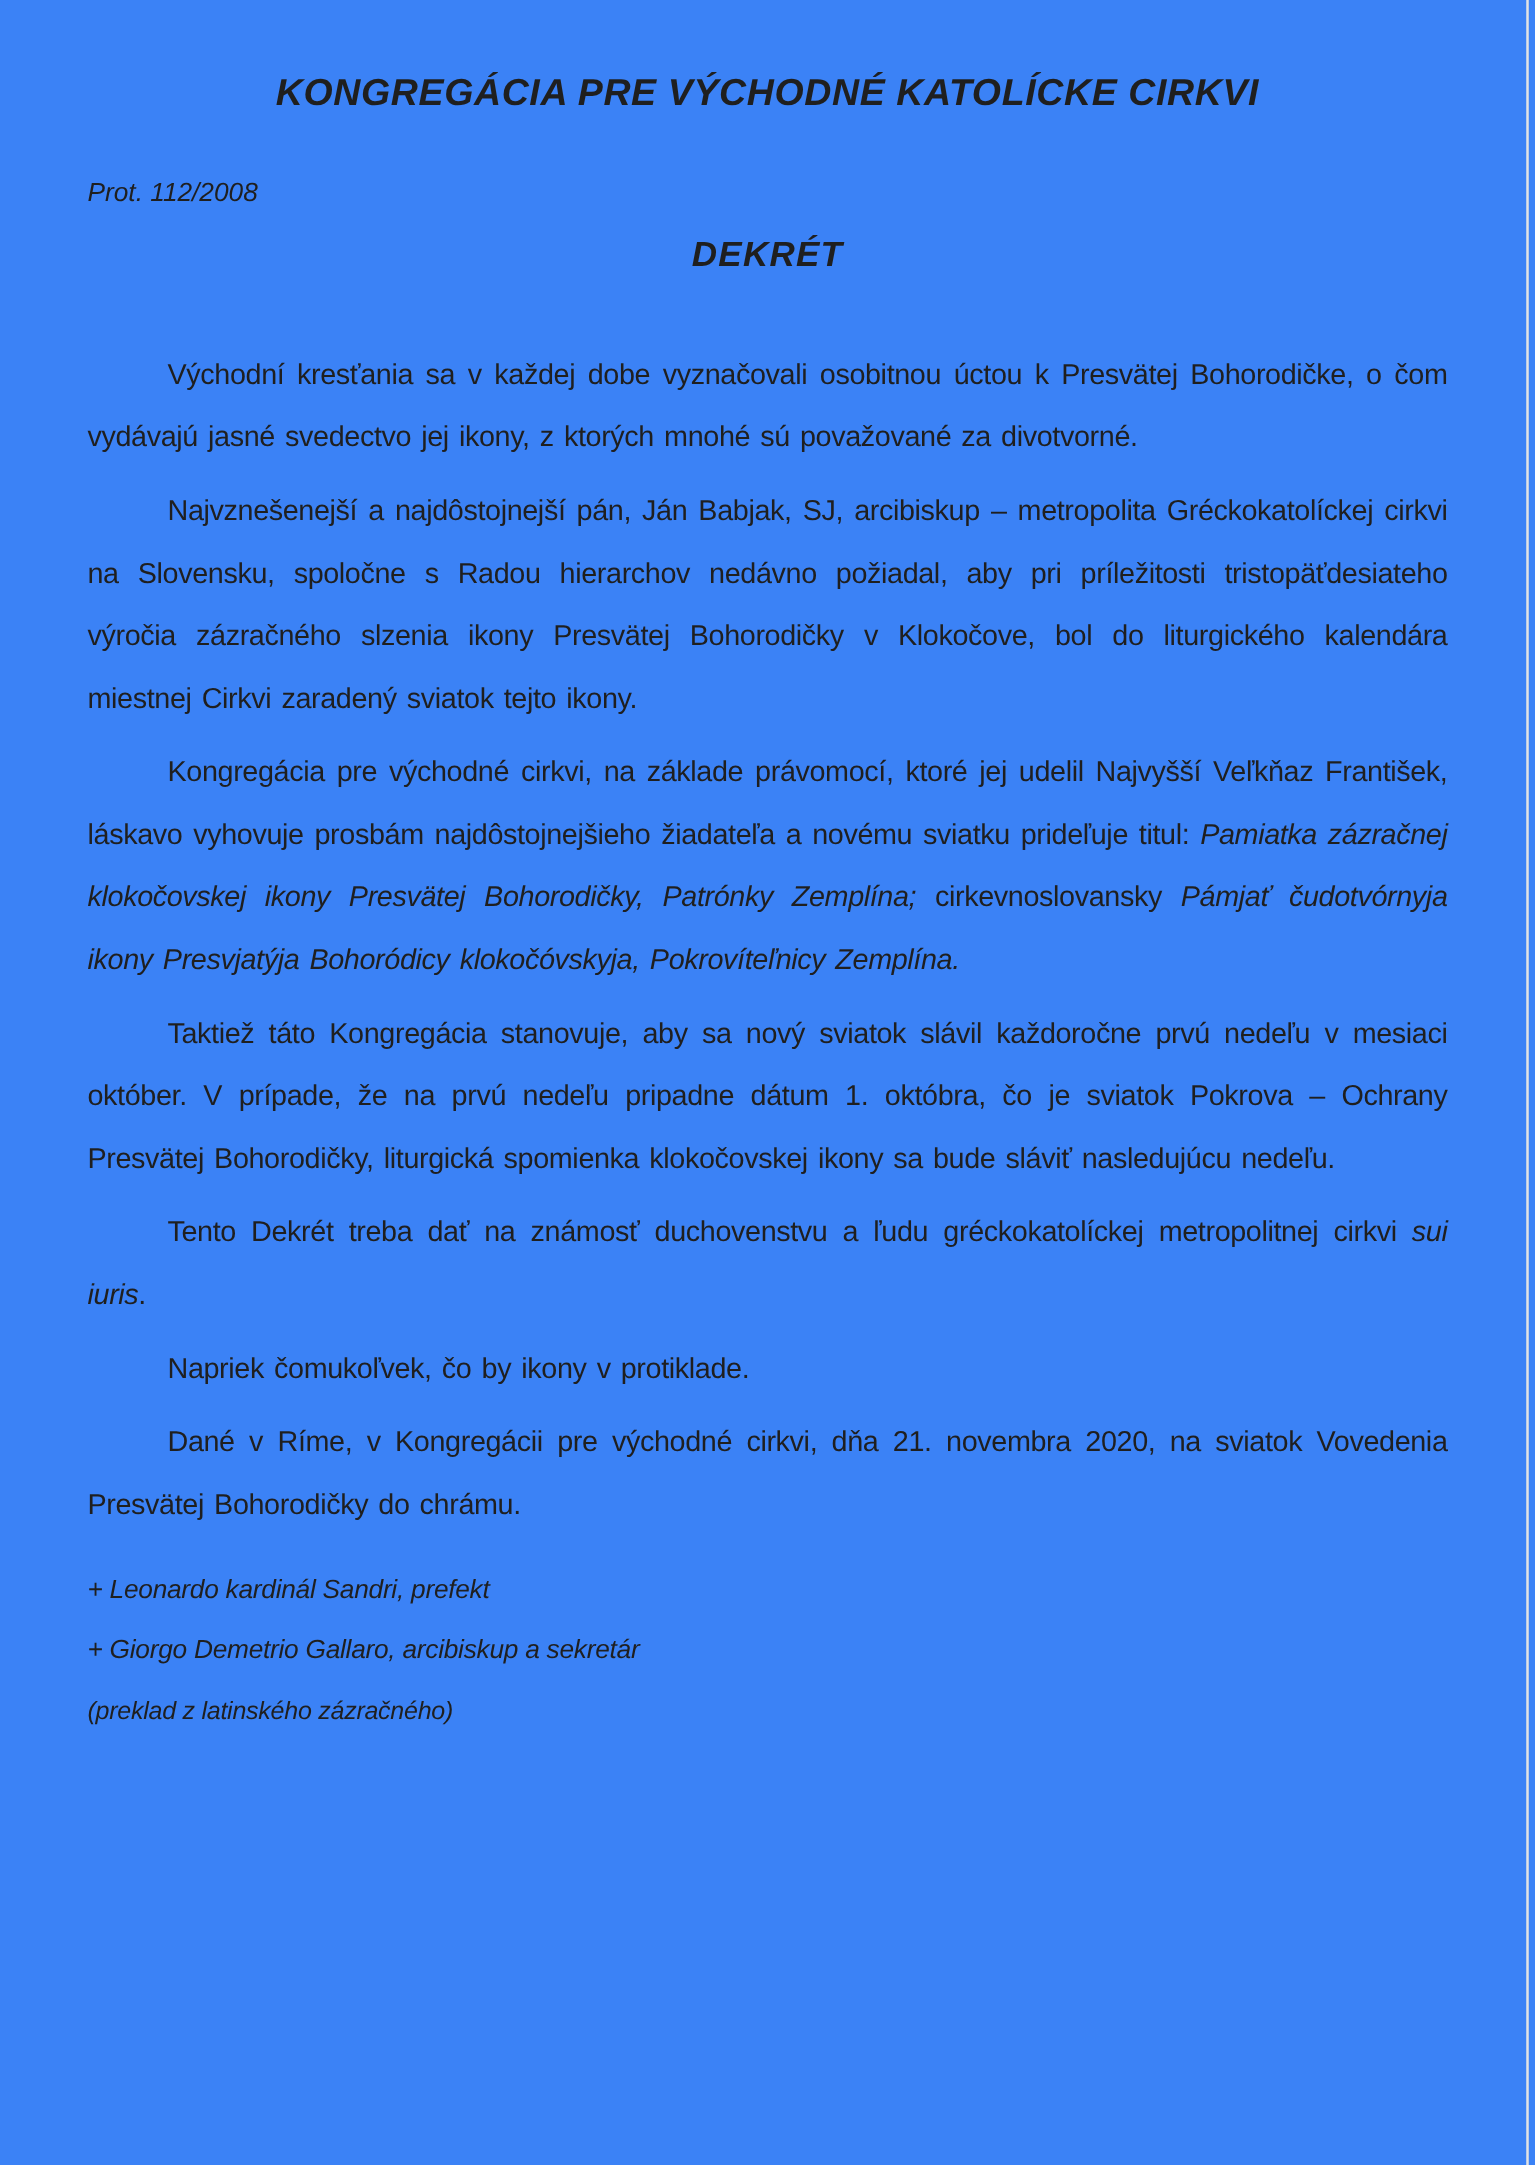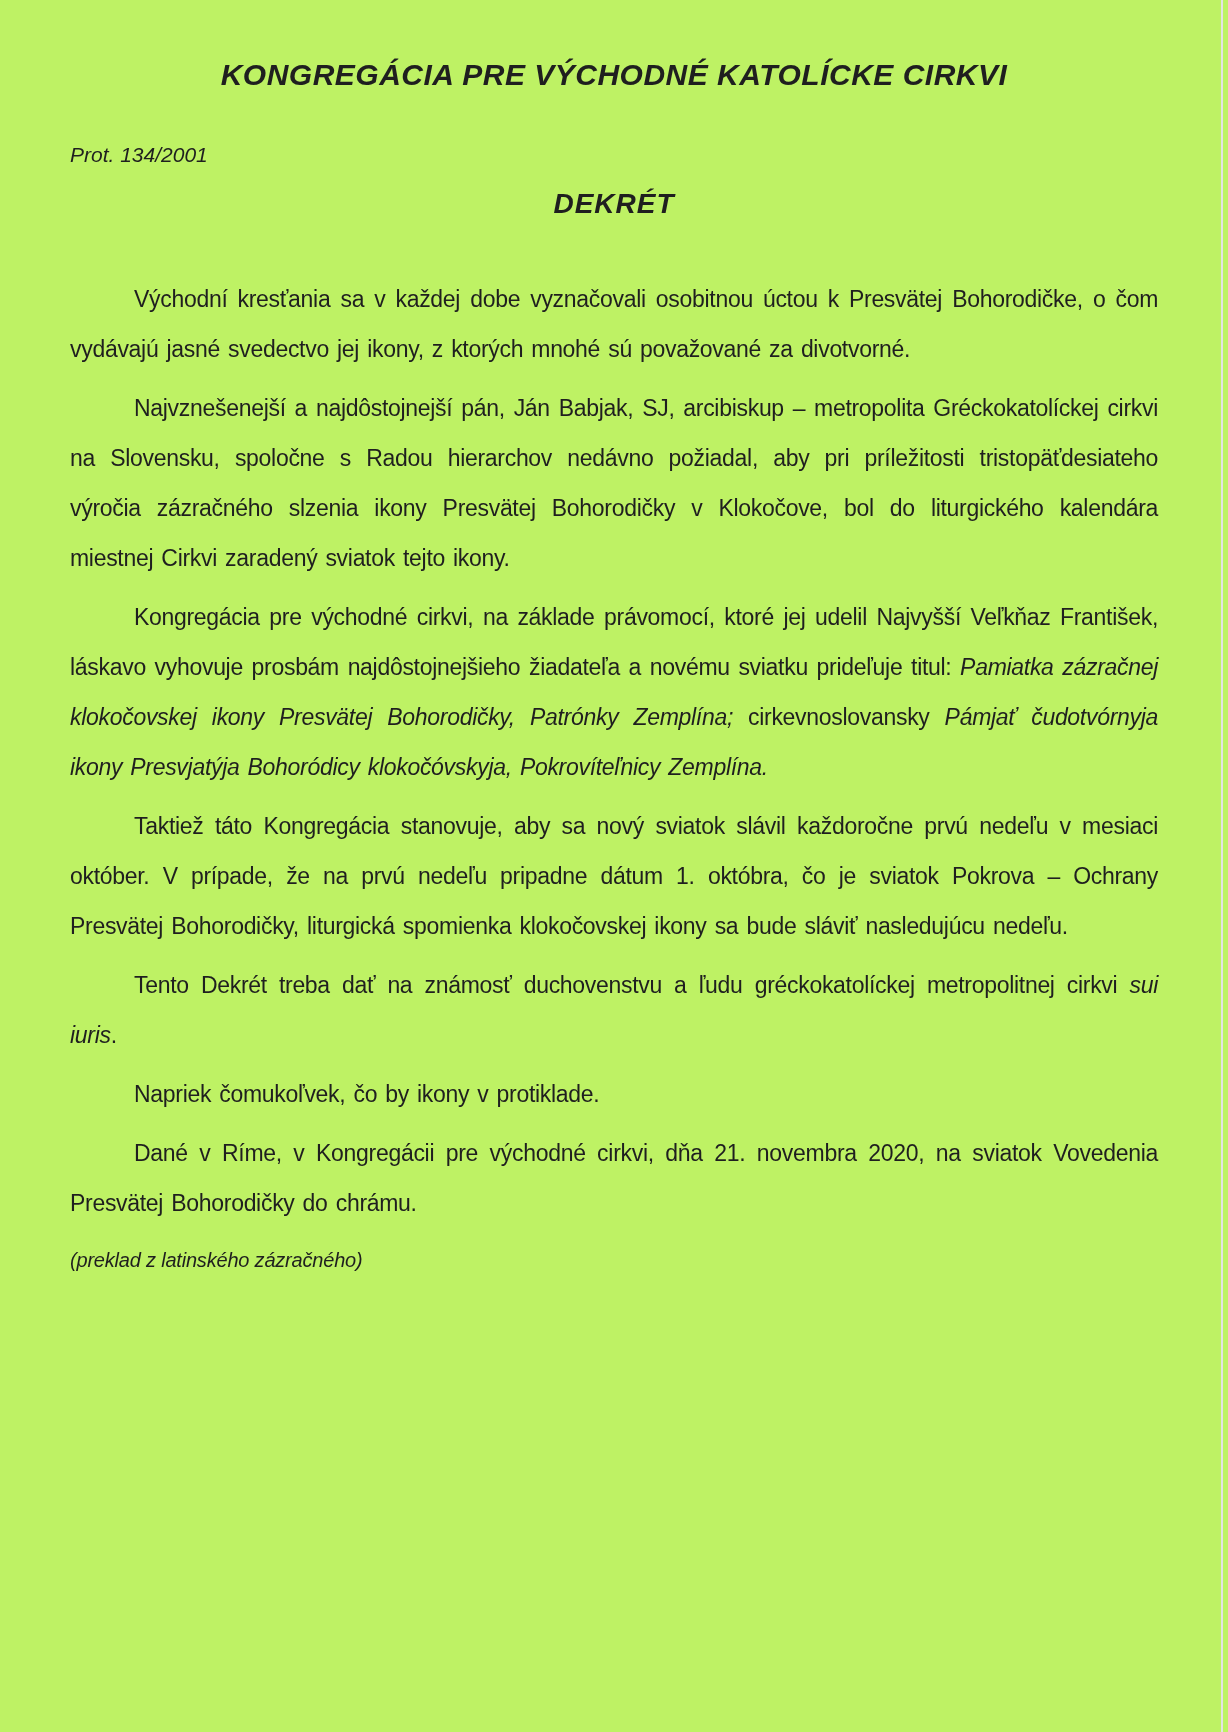--- a/index.html
+++ b/index.html
@@ -6,21 +6,21 @@
   html, body {
     margin: 0;
     padding: 0;
     background: #ffffff;
   }
   .page {
     position: relative;
     width: 1228px;
     height: 1732px;
     margin: 0 auto;
-    background: #bef264;
+    background: #3b82f6;
     color: #1f1f1f;
     font-family: "Liberation Sans", "DejaVu Sans", sans-serif;
     box-sizing: border-box;
     padding: 0 70px;
     overflow: hidden;
   }
   .scan-edge {
     position: absolute;
     top: 0;
     bottom: 0;
@@ -87,30 +87,34 @@
 </style>
 </head>
 <body>
 
 <div class="page">
 
   <div class="scan-edge"></div>
 
   <h1 class="title">KONGREGÁCIA PRE VÝCHODNÉ KATOLÍCKE CIRKVI</h1>
 
-  <div class="prot">Prot. 134/2001</div>
+  <div class="prot">Prot. 112/2008</div>
 
   <h2 class="doctype">DEKRÉT</h2>
 
   <div class="body-text">
       <p><span>Východní kresťania sa v každej dobe vyznačovali osobitnou úctou k Presvätej Bohorodičke, o čom vydávajú jasné svedectvo jej ikony, z ktorých mnohé sú považované za divotvorné.</span></p>
       <p><span>Najvznešenejší a najdôstojnejší pán, Ján Babjak, SJ, arcibiskup – metropolita Gréckokatolíckej cirkvi na Slovensku, spoločne s Radou hierarchov nedávno požiadal, aby pri príležitosti tristopäťdesiateho výročia zázračného slzenia ikony Presvätej Bohorodičky v Klokočove, bol do liturgického kalendára miestnej Cirkvi zaradený sviatok tejto ikony.</span></p>
       <p><span>Kongregácia pre východné cirkvi, na základe právomocí, ktoré jej udelil Najvyšší Veľkňaz František, láskavo vyhovuje prosbám najdôstojnejšieho žiadateľa a novému sviatku prideľuje titul: </span><span class="it">Pamiatka zázračnej klokočovskej ikony Presvätej Bohorodičky, Patrónky Zemplína;</span><span> cirkevnoslovansky </span><span class="it">Pámjať čudotvórnyja ikony Presvjatýja Bohoródicy klokočóvskyja, Pokrovíteľnicy Zemplína.</span></p>
       <p><span>Taktiež táto Kongregácia stanovuje, aby sa nový sviatok slávil každoročne prvú nedeľu v mesiaci október. V prípade, že na prvú nedeľu pripadne dátum 1. októbra, čo je sviatok Pokrova – Ochrany Presvätej Bohorodičky, liturgická spomienka klokočovskej ikony sa bude sláviť nasledujúcu nedeľu.</span></p>
       <p><span>Tento Dekrét treba dať na známosť duchovenstvu a ľudu gréckokatolíckej metropolitnej cirkvi </span><span class="it">sui iuris</span><span>.</span></p>
       <p><span>Napriek čomukoľvek, čo by ikony v protiklade.</span></p>
       <p><span>Dané v Ríme, v Kongregácii pre východné cirkvi, dňa 21. novembra 2020, na sviatok Vovedenia Presvätej Bohorodičky do chrámu.</span></p>
     </div>
 
+  <div class="signatures">
+      <div class="sig-line">+ Leonardo kardinál Sandri, prefekt</div>
+      <div class="sig-line">+ Giorgo Demetrio Gallaro, arcibiskup a sekretár</div>
+    </div>
 
   <div class="translation-note">(preklad z latinského zázračného)</div>
 
 </div>
 
 </body></html>

